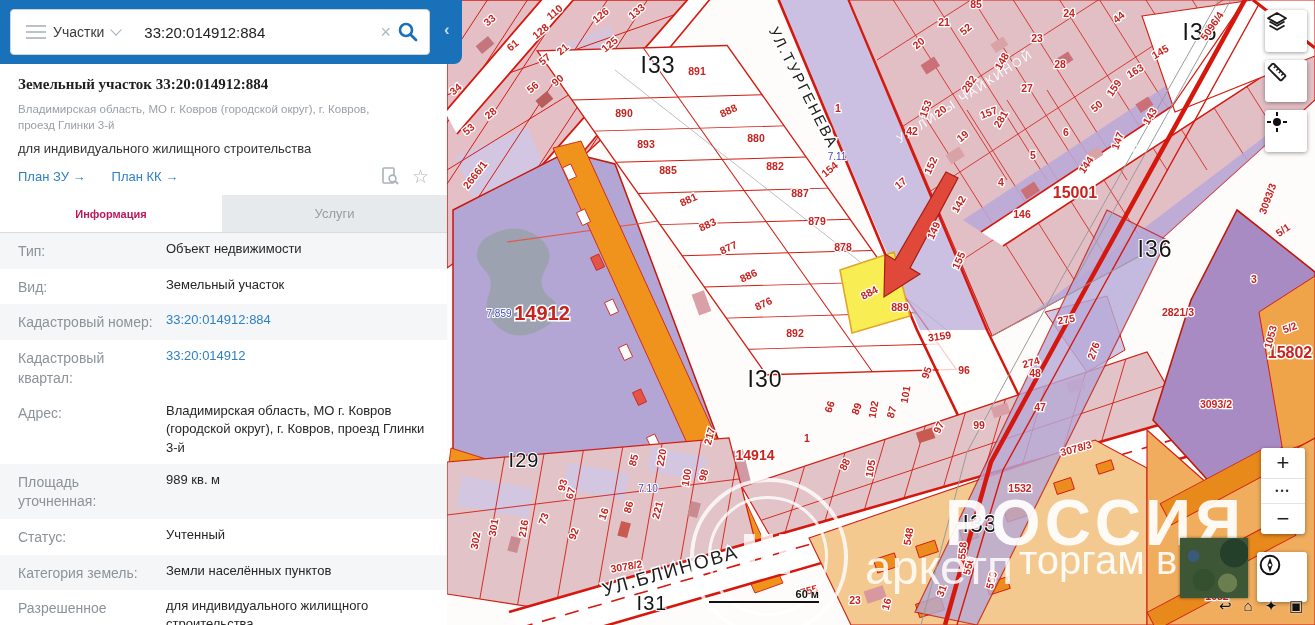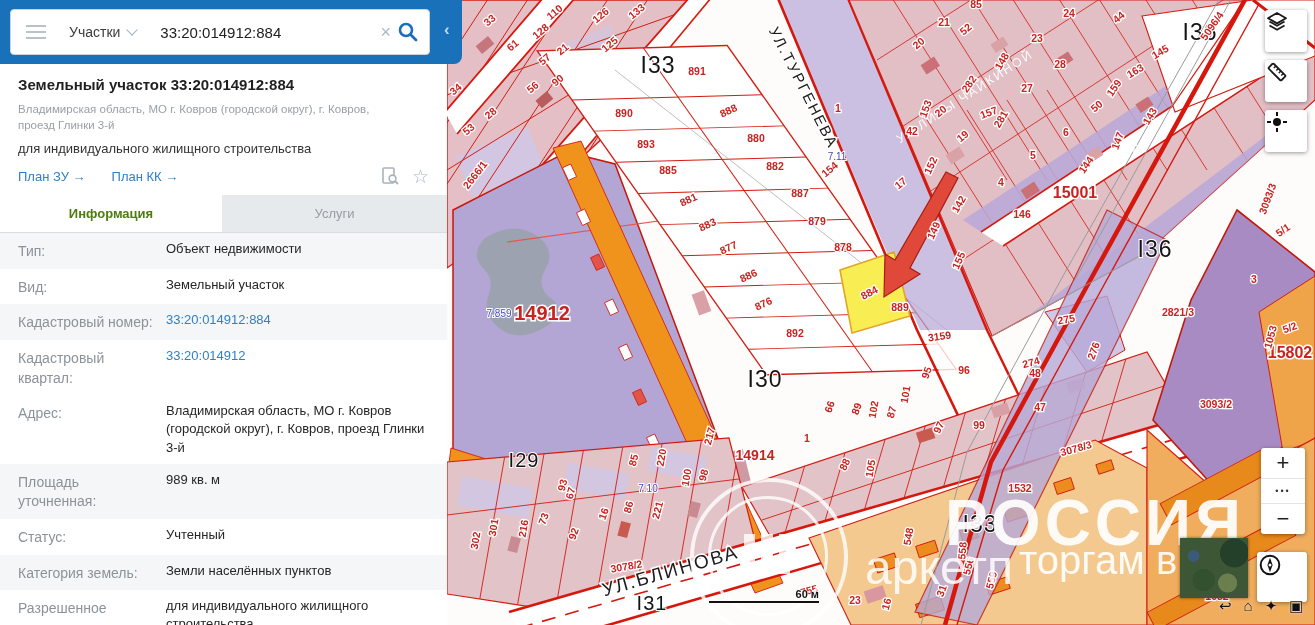--- a/index.html
+++ b/index.html
@@ -55,39 +55,39 @@
   #wmfragL{left:392px;top:540px;font-size:48px;color:rgba(255,255,255,.85);margin-left:26px;}
   #wmfragR{left:572px;top:538px;font-size:40px;color:rgba(255,255,255,.9);}
   
   #phead{position:absolute;left:0;top:0;width:462px;height:64px;background:#1971b9;border-radius:0 0 8px 0;z-index:5;}
   #collapse{position:absolute;left:444px;top:20px;width:16px;height:24px;color:#bcd9ee;font-size:17px;
             font-weight:bold;cursor:pointer;z-index:6;}
   #searchbox{position:absolute;left:10px;top:9px;width:418px;height:44px;background:#fff;border:1px solid #cdd3d8;
             border-radius:4px;display:flex;align-items:center;}
   #burger{width:20px;margin-left:15px;cursor:pointer;}
   #burger i{display:block;height:2px;background:#b9c2c9;margin:4px 0;}
-  #cat{display:flex;align-items:center;gap:8px;margin-left:23px;cursor:pointer;text-align:right;}
+  #cat{display:flex;align-items:center;gap:8px;margin-left:7px;cursor:pointer;text-align:right;}
   #cat .cl{font-size:14px;color:#3c3c3c;}
   .chev{width:7px;height:7px;border-right:1.6px solid #9fb3c0;border-bottom:1.6px solid #9fb3c0;
         transform:rotate(45deg);margin-top:-4px;}
   #q{border:0;outline:0;font-size:15px;color:#222;width:185px;margin-left:22px;
      font-family:"Liberation Sans",sans-serif;}
   #clearx{margin-left:auto;font-size:18px;color:#a9b8c2;cursor:pointer;padding:0 6px;}
   #sbtn{margin-right:10px;cursor:pointer;display:flex;}
   #pbody{position:absolute;left:0;top:64px;width:447px;height:561px;background:#fff;z-index:4;overflow:hidden;}
-  #ptitle{padding:12px 18px 2px;font-size:15px;font-weight:bold;color:#1f1f1f;}
+  #ptitle{padding:12px 18px 2px;font-size:15px;font-weight:bold;color:#1f1f1f;font-family:Liberation Serif, serif;}
   #paddr{padding:6px 18px 0;font-size:11.5px;color:#9aa0a6;line-height:1.4;width:380px;}
   #pusage{padding:8px 18px 0;font-size:13px;color:#333;}
   #plinks{display:flex;align-items:center;padding:10px 18px 9px;gap:26px;}
   #plinks a{font-size:13px;color:#2e80c8;text-decoration:none;cursor:pointer;}
   #plinkicons{margin-left:auto;display:flex;gap:12px;align-items:center;}
   #staricon{font-size:19px;color:#a9b2ba;cursor:pointer;line-height:1;}
   #ptabs{display:flex;height:37px;background:#e7eaec;border-bottom:1px solid #dadee2;}
   .ptab{display:flex;align-items:center;justify-content:center;cursor:pointer;}
-  .ptab.active{width:222px;background:#fff;font-weight:bold;font-size:13px;color:#4d7c0f;}
+  .ptab.active{width:222px;background:#fff;font-weight:bold;font-size:11px;color:#be185d;}
   .ptab.rest{flex:1;font-size:13px;color:#959da5;}
   .irow{display:flex;padding:7px 0 7px 18px;}
   .irow.shade{background:#f5f6f7;}
   .irl{width:148px;flex:none;font-size:14px;color:#8b9399;padding-top:2px;line-height:1.4;padding-right:8px;box-sizing:border-box;}
   .irv{width:262px;font-size:13px;color:#262626;line-height:1.4;}
   .irv.link{color:#2e80c8;cursor:pointer;}
 </style>
 </head>
 <body>
 

